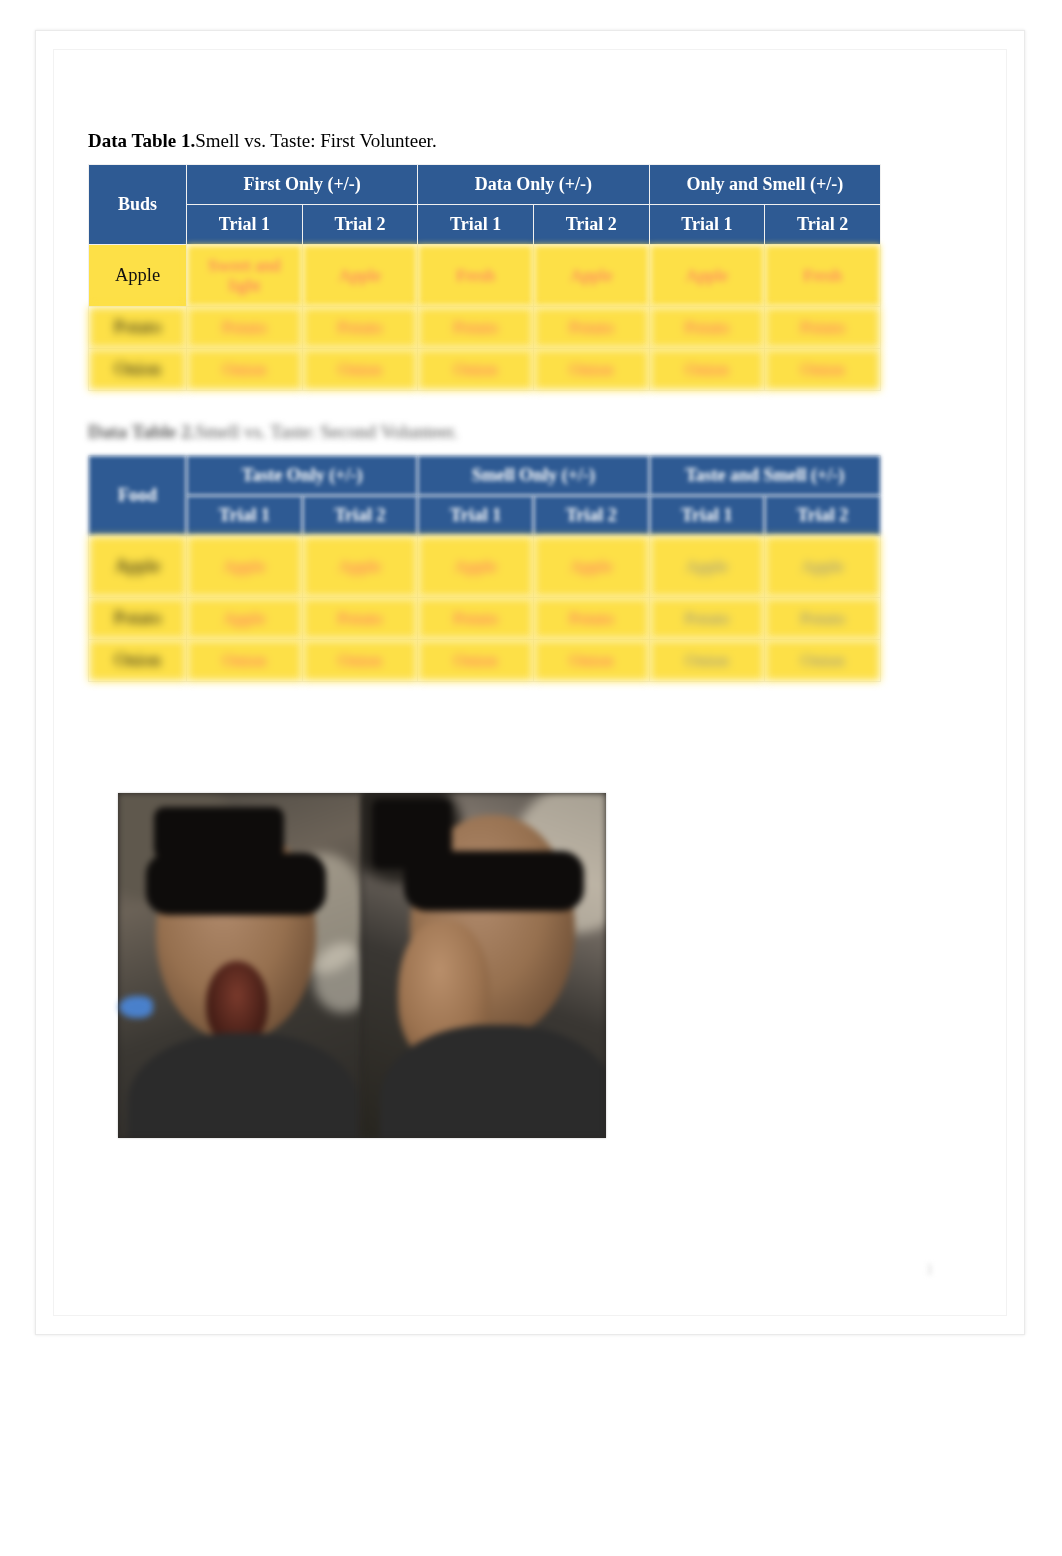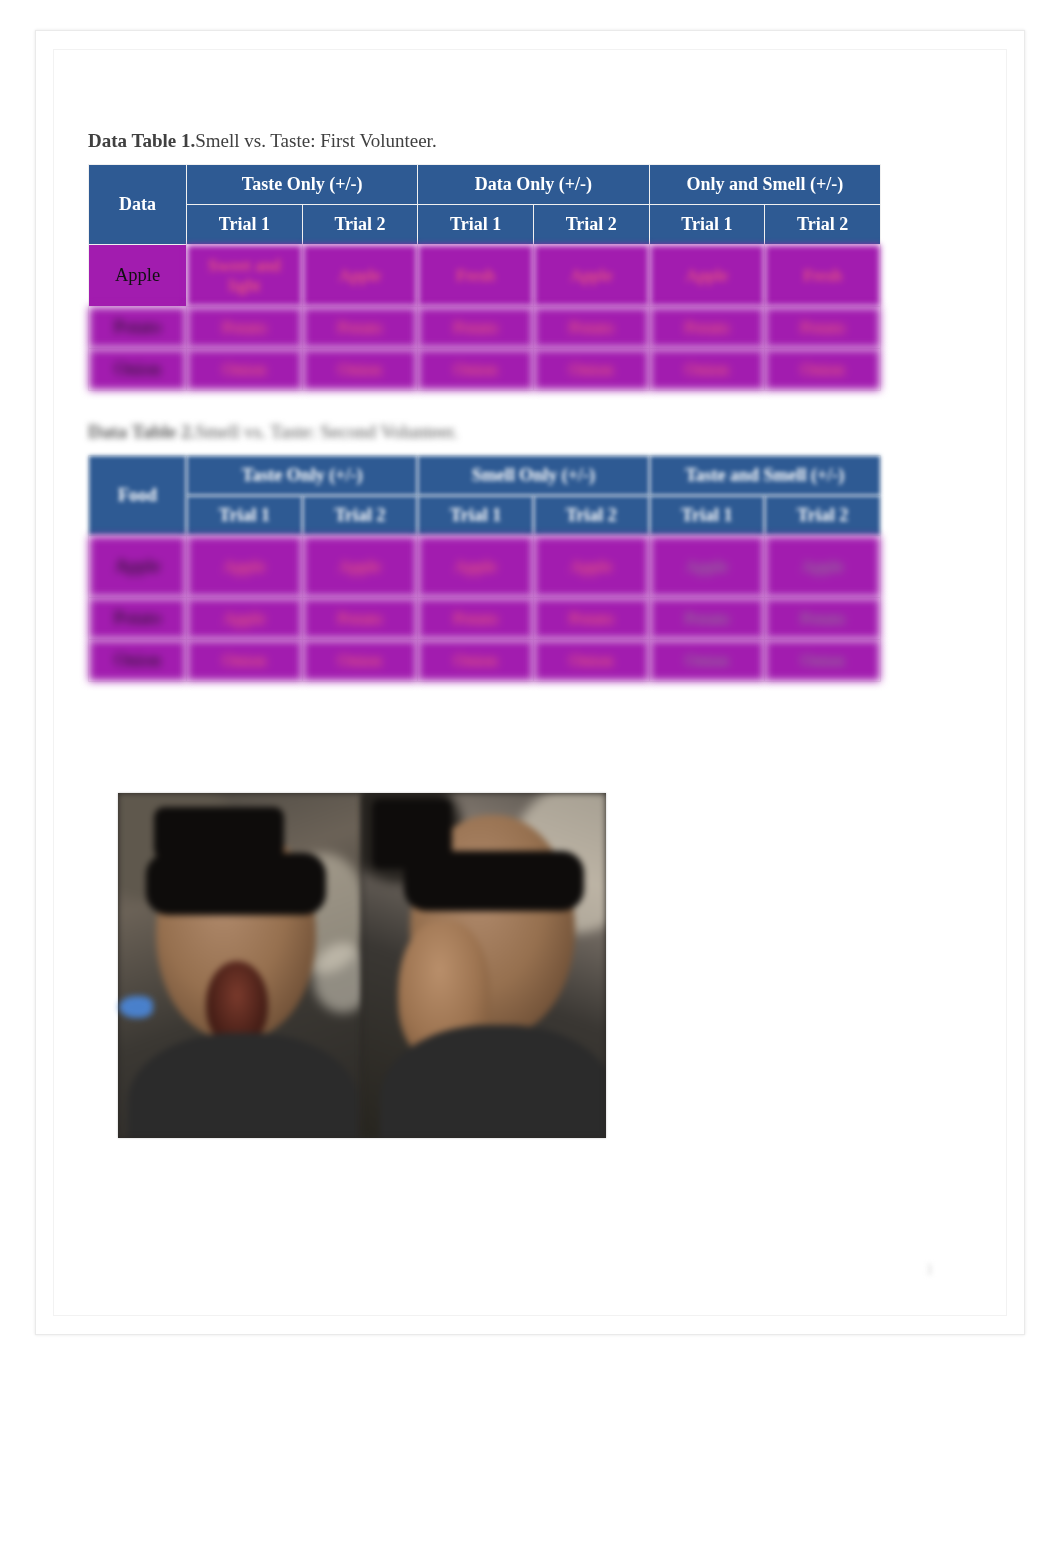--- a/index.html
+++ b/index.html
@@ -51,21 +51,21 @@
     color: #1f5c99;
     font-weight: bold;
     font-size: 19.5px;
     letter-spacing: -0.1px;
     margin: 0 0 30px 0;
     white-space: nowrap;
   }
 
   .table-caption {
     font-size: 19px;
-    color: #404040;
+    color: #000000;
     margin: 0 0 12px 0;
     white-space: nowrap;
   }
   .table-caption .lead { font-weight: bold; }
 
   
   table.data-table {
     border-collapse: collapse;
     width: 793px;
     table-layout: fixed;
@@ -86,21 +86,21 @@
     border: 1px solid #2e5a93;
     height: 39px;
   }
   thead th.food-cell {
     font-size: 18px;
     width: 97px;
   }
   tbody td {
     height: 41px;
     font-size: 17.5px;
-    background: #a21caf;
+    background: #fde047;
     border-color: #f4f4f4;
   }
   tbody tr:nth-child(1) td { height: 61px; }
   td.food-label {
     color: #101010;
     font-size: 18.5px;
   }
   td.val-red { color: #ff6a6a; }
   td.val-gray { color: #8d8d8d; }
   .cell-two-line { line-height: 1.12; }
@@ -194,22 +194,22 @@
 <div id="content">
 
 
   <p class="table-caption">
     <span class="lead">Data Table 1.</span><span>Smell vs. Taste: First Volunteer.</span>
   </p>
 
   <table class="data-table" id="table1">
     <thead>
       <tr>
-        <th class="food-cell" rowspan="2">Data</th>
-        <th colspan="2">Taste Only (+/-)</th>
+        <th class="food-cell" rowspan="2">Buds</th>
+        <th colspan="2">First Only (+/-)</th>
         <th colspan="2">Data Only (+/-)</th>
         <th colspan="2">Only and Smell (+/-)</th>
       </tr>
       <tr>
         <th>Trial 1</th>
         <th>Trial 2</th>
         <th>Trial 1</th>
         <th>Trial 2</th>
         <th>Trial 1</th>
         <th>Trial 2</th>

